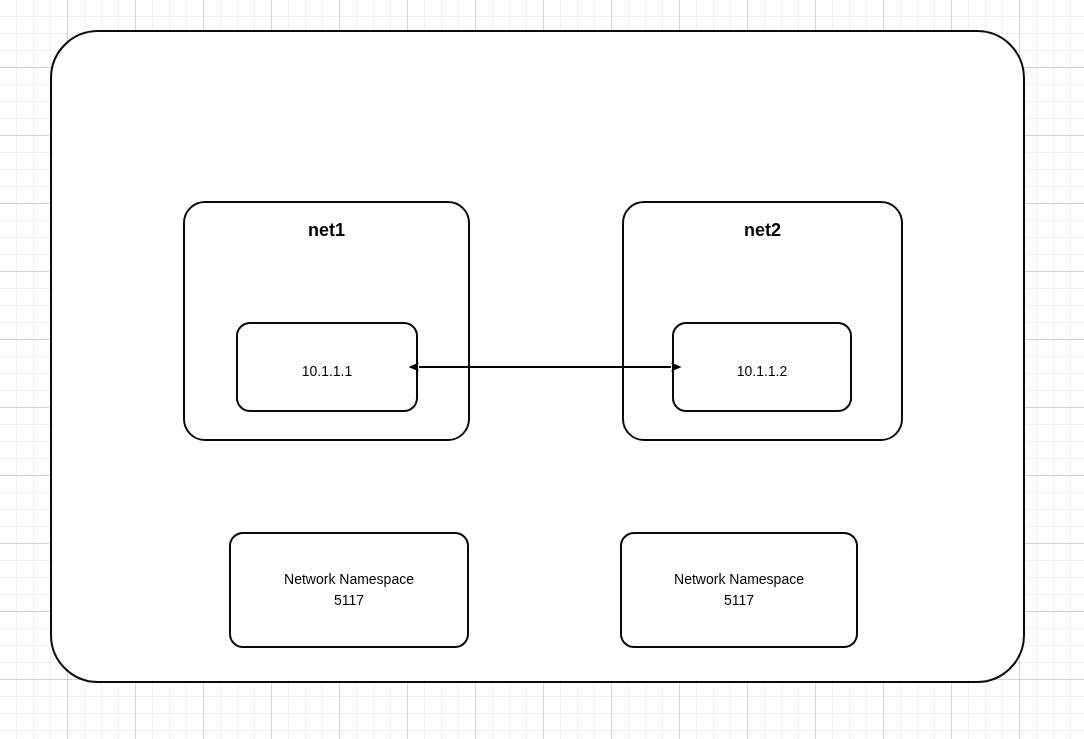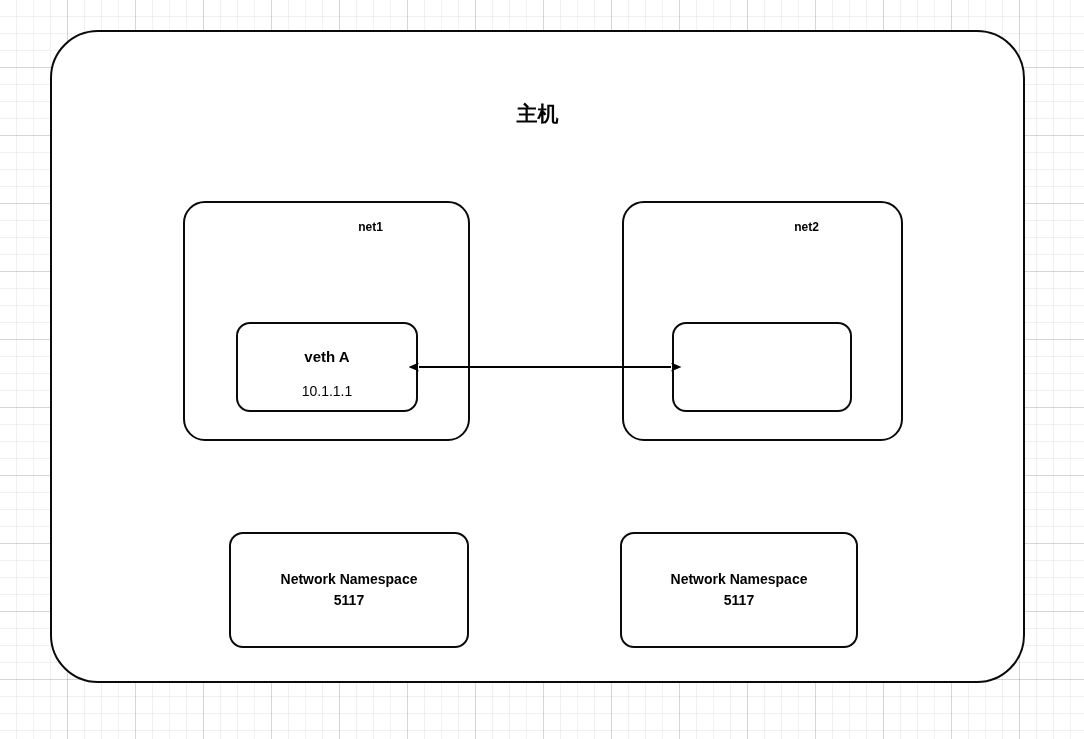--- a/index.html
+++ b/index.html
@@ -90,25 +90,24 @@
     line-height: 28px;
     color: #000000;
     z-index: 3;
   }
   .host-title .line { display: block; }
 
   .net-label {
     position: absolute;
     top: 220px;
     text-align: center;
-    font-size: 12px;
+    font-size: 18px;
     font-weight: bold;
     color: #000000;
     z-index: 3;
-    padding-left: 44px;
   }
   .net-label.net1-label { left: 183px; width: 287px; }
   .net-label.net2-label { left: 622px; width: 281px; text-align: center; }
 
   .veth-text {
     position: absolute;
     text-align: center;
     z-index: 5;
     color: #000000;
   }
@@ -126,21 +125,21 @@
     margin-top: 14px;
   }
   .veth-text.veth-a-text { left: 236px; top: 347px; width: 182px; }
   .veth-text.veth-b-text { left: 672px; top: 347px; width: 180px; }
 
   .ns-text {
     position: absolute;
     top: 569px;
     text-align: center;
     font-size: 14px;
-    font-weight: bold;
+    font-weight: normal;
     line-height: 21px;
     color: #000000;
     z-index: 3;
   }
   .ns-text .line { display: block; }
   .ns-text.ns-left-text  { left: 229px; width: 240px; }
   .ns-text.ns-right-text { left: 620px; width: 238px; }
 
   
   .connector {
@@ -154,37 +153,36 @@
   }
 </style>
 </head>
 <body>
 
 <div id="canvas">
 
   <div class="box host-box"></div>
 
   <div class="host-title">
-    <span class="line">主机</span>
   </div>
 
   <div class="box net-box net1"></div>
   <div class="net-label net1-label">net1</div>
 
   <div class="box veth-box veth-a"></div>
   <div class="veth-text veth-a-text">
-    <span class="veth-name">veth A</span>
     <span class="veth-ip">10.1.1.1</span>
   </div>
 
   <div class="box net-box net2"></div>
   <div class="net-label net2-label">net2</div>
 
   <div class="box veth-box veth-b"></div>
   <div class="veth-text veth-b-text">
+    <span class="veth-ip">10.1.1.2</span>
   </div>
 
   <div class="box ns-box ns-left"></div>
   <div class="ns-text ns-left-text">
     <span class="line">Network Namespace</span>
     <span class="line">5117</span>
   </div>
 
   <div class="box ns-box ns-right"></div>
   <div class="ns-text ns-right-text">

